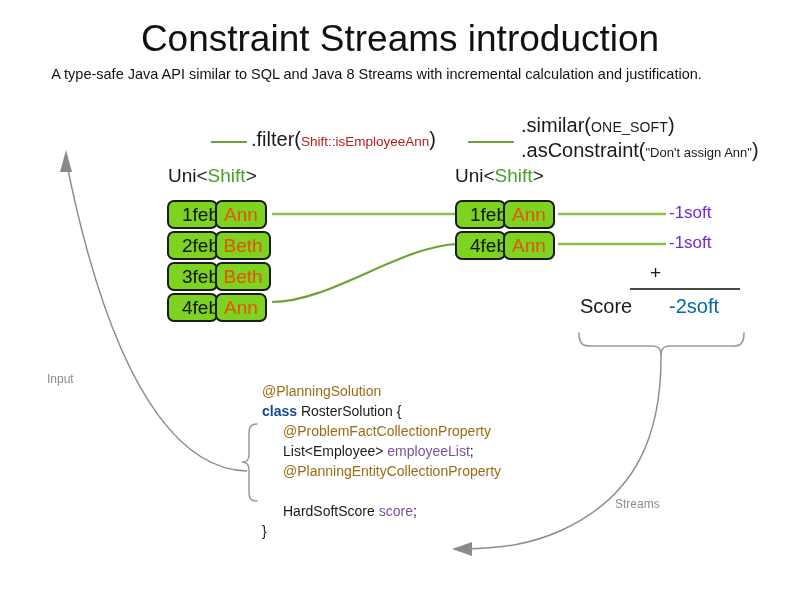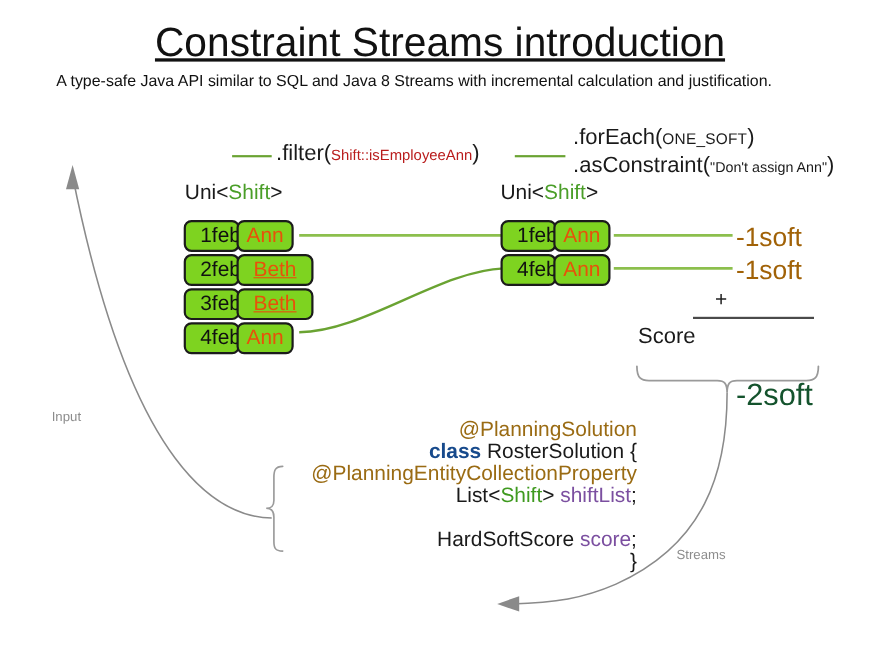--- a/index.html
+++ b/index.html
@@ -10,21 +10,21 @@
     color:#000;
     overflow:hidden;
   }
   #stage{position:relative;width:800px;height:600px;}
 
   .abs{position:absolute;}
 
   
   #title{
     left:0;top:18px;width:800px;text-align:center;
-    font-size:37px;letter-spacing:0px;color:#111;text-decoration:underline;
+    font-size:37px;letter-spacing:0px;color:#111;
   }
   #subtitle{
     left:0;top:66px;width:753px;text-align:center;
     font-size:14.5px;color:#111;
   }
 
   
   .pipe{font-size:20px;color:#1a1a1a;white-space:nowrap;}
   .sg{color:#4a9e28;}
   .small-green{color:#b91c1c;font-size:13.5px;}
@@ -59,34 +59,34 @@
   }
   .cell.date{color:#111;width:51px;border-right-width:2px;padding-left:20px;}
   .cell.name{color:#e8510a;margin-left:-3px;}
 
   #leftcol{left:167px;top:200px;}
   #leftcol .shiftrow{margin-bottom:2px;}
   #rightcol{left:455px;top:200px;}
   #rightcol .shiftrow{margin-bottom:2px;}
 
   .w-ann{width:52px;}
-  .w-beth{width:70px;text-decoration:underline;}
+  .w-beth{width:56px;}
 
   
-  .soft{font-size:24px;color:#a16207;}
+  .soft{font-size:17px;color:#6d28d9;}
   #soft1{left:669px;top:203px;}
   #soft2{left:669px;top:233px;}
 
   #plus{left:650px;top:262px;font-size:19px;color:#1a1a1a;}
   #plusline{left:630px;top:288px;width:110px;height:2px;background:#4a4a4a;}
   #scoreword{left:580px;top:295px;font-size:20px;color:#1a1a1a;}
-  #totalsoft{left:669px;top:295px;font-size:28px;color:#14532d;margin-top:48px;}
+  #totalsoft{left:669px;top:295px;font-size:20px;color:#0369a1;}
 
   
-  #code{left:262px;top:381px;font-size:19px;line-height:20px;color:#1a1a1a;text-align:right;}
+  #code{left:262px;top:381px;font-size:14px;line-height:20px;color:#1a1a1a;}
   #code .ln{white-space:pre;}
   .anno{color:#9a6b13;}
   .kw{color:#174a8c;font-weight:bold;}
   .fld{color:#7b4fa0;}
   .gsh{color:#3f9a1f;}
   .ind{padding-left:21px;}
 
   
   .iolab{font-size:12px;color:#8c8c8c;}
   #inputlab{left:47px;top:372px;}
@@ -102,21 +102,21 @@
   <div class="abs" id="title">Constraint Streams introduction</div>
   <div class="abs" id="subtitle">A type-safe Java API similar to SQL and Java 8 Streams with incremental calculation and justification.</div>
 
 
   <div class="abs hconn" id="conn1"></div>
 
   <div class="abs pipe" id="filter"><span>.filter(</span><span class="small-green">Shift::isEmployeeAnn</span><span>)</span></div>
 
   <div class="abs hconn" id="conn2"></div>
 
-  <div class="abs pipe" id="penalize"><span>.forEach(</span><span class="smallcaps">ONE_SOFT</span><span>)</span></div>
+  <div class="abs pipe" id="penalize"><span>.similar(</span><span class="smallcaps">ONE_SOFT</span><span>)</span></div>
 
   <div class="abs pipe" id="asconstraint"><span>.asConstraint(</span><span class="qt">"Don't assign Ann"</span><span>)</span></div>
 
   <div class="abs uni" id="uni1"><span>Uni&lt;</span><span class="sg">Shift</span><span>&gt;</span></div>
 
   <div class="abs uni" id="uni2"><span>Uni&lt;</span><span class="sg">Shift</span><span>&gt;</span></div>
 
   <svg class="overlay">
 
     <line x1="272" y1="214" x2="458" y2="214" stroke="#8cbf4d" stroke-width="2.6"></line>
@@ -172,22 +172,23 @@
   <div class="abs soft" id="soft1">-1soft</div>
   <div class="abs soft" id="soft2">-1soft</div>
   <div class="abs" id="plus">+</div>
   <div class="abs" id="plusline"></div>
   <div class="abs" id="scoreword">Score</div>
   <div class="abs" id="totalsoft">-2soft</div>
 
   <div class="abs" id="code">
       <div class="ln"><span class="anno">@PlanningSolution</span></div>
       <div class="ln"><span class="kw">class</span><span> RosterSolution {</span></div>
+      <div class="ln ind"><span class="anno">@ProblemFactCollectionProperty</span></div>
+      <div class="ln ind"><span>List&lt;Employee&gt; </span><span class="fld">employeeList</span><span>;</span></div>
       <div class="ln ind"><span class="anno">@PlanningEntityCollectionProperty</span></div>
-      <div class="ln ind"><span>List&lt;</span><span class="gsh">Shift</span><span>&gt; </span><span class="fld">shiftList</span><span>;</span></div>
       <div class="ln ind"><span> </span></div>
       <div class="ln ind"><span>HardSoftScore </span><span class="fld">score</span><span>;</span></div>
       <div class="ln"><span>}</span></div>
     </div>
 
   <div class="abs iolab" id="inputlab">Input</div>
   <div class="abs iolab" id="outputlab">Streams</div>
 
 </div>
 

